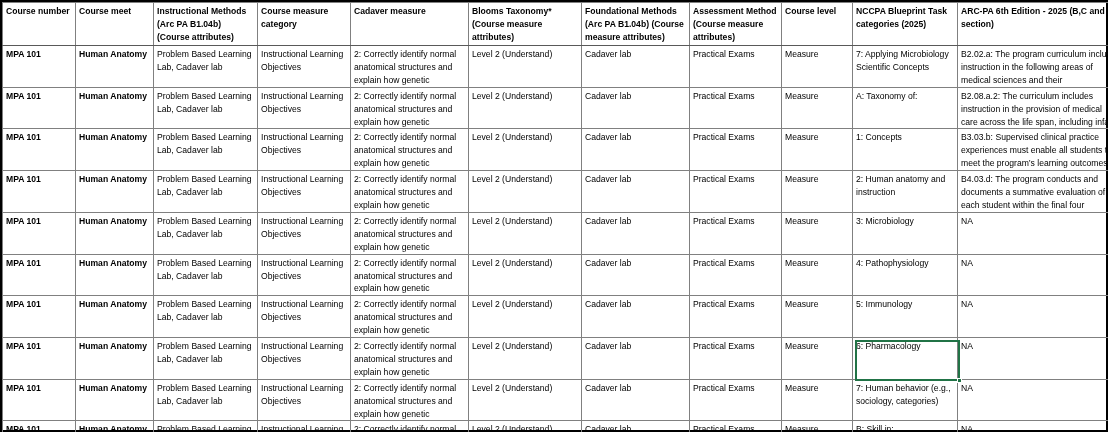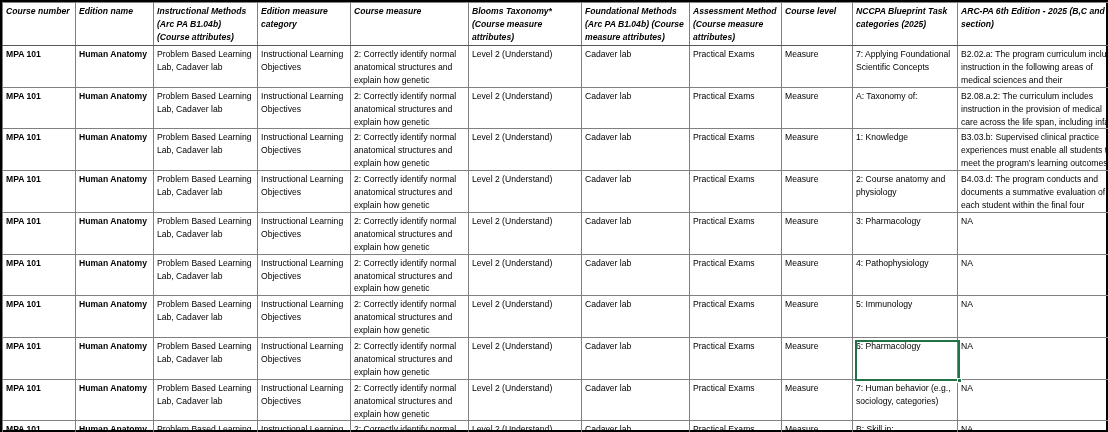--- a/index.html
+++ b/index.html
@@ -38,21 +38,20 @@
     overflow: hidden;
     text-align: left;
     font-weight: normal;
     color: #000000;
     word-wrap: break-word;
   }
   table.grid thead th {
     font-weight: bold;
     height: 40px;
     border-bottom: 1px solid #595959;
-    font-style: italic;
   }
   table.grid tbody td {
     height: 37.6px;
   }
   td.red, th.red {
     color: #C0392B;
     font-weight: bold;
   }
   tbody td.red {
     font-weight: bold;
@@ -103,44 +102,44 @@
         <col class="c5">
       <col class="c6">
         <col class="c7">
         <col class="c8">
         <col class="c9">
         <col class="c10">
     </colgroup>
     <thead>
       <tr>
           <th>Course number</th>
-          <th>Edition name</th>
+          <th>Course meet</th>
           <th>Instructional Methods (Arc PA B1.04b) (Course attributes)</th>
-          <th>Edition measure category</th>
-          <th>Course measure</th>
+          <th>Course measure category</th>
+          <th>Cadaver measure</th>
           <th>Blooms Taxonomy* (Course measure attributes)</th>
           <th>Foundational Methods (Arc PA B1.04b) (Course measure attributes)</th>
           <th>Assessment Method (Course measure attributes)</th>
           <th>Course level</th>
           <th>NCCPA Blueprint Task categories (2025)</th>
           <th>ARC-PA 6th Edition - 2025 (B,C and D section)</th>
         </tr>
     </thead>
     <tbody>
         <tr>
           <td class="red">MPA 101</td>
           <td class="red">Human Anatomy</td>
           <td>Problem Based Learning Lab, Cadaver lab</td>
           <td>Instructional Learning Objectives</td>
           <td>2: Correctly identify normal anatomical structures and explain how genetic</td>
           <td>Level 2 (Understand)</td>
           <td>Cadaver lab</td>
           <td>Practical Exams</td>
           <td>Measure</td>
-          <td>7: Applying Foundational Scientific Concepts</td>
+          <td>7: Applying Microbiology Scientific Concepts</td>
           <td>B2.02.a: The program curriculum includes instruction in the following areas of medical sciences  and their</td>
         </tr>
         <tr>
           <td class="red">MPA 101</td>
           <td class="red">Human Anatomy</td>
           <td>Problem Based Learning Lab, Cadaver lab</td>
           <td>Instructional Learning Objectives</td>
           <td>2: Correctly identify normal anatomical structures and explain how genetic</td>
           <td>Level 2 (Understand)</td>
           <td>Cadaver lab</td>
@@ -152,47 +151,47 @@
         <tr>
           <td class="red">MPA 101</td>
           <td class="red">Human Anatomy</td>
           <td>Problem Based Learning Lab, Cadaver lab</td>
           <td>Instructional Learning Objectives</td>
           <td>2: Correctly identify normal anatomical structures and explain how genetic</td>
           <td>Level 2 (Understand)</td>
           <td>Cadaver lab</td>
           <td>Practical Exams</td>
           <td>Measure</td>
-          <td>1: Knowledge</td>
+          <td>1: Concepts</td>
           <td>B3.03.b: Supervised clinical practice experiences must enable all students to meet the program’s  learning outcomes</td>
         </tr>
         <tr>
           <td class="red">MPA 101</td>
           <td class="red">Human Anatomy</td>
           <td>Problem Based Learning Lab, Cadaver lab</td>
           <td>Instructional Learning Objectives</td>
           <td>2: Correctly identify normal anatomical structures and explain how genetic</td>
           <td>Level 2 (Understand)</td>
           <td>Cadaver lab</td>
           <td>Practical Exams</td>
           <td>Measure</td>
-          <td>2: Course anatomy and physiology</td>
+          <td>2: Human anatomy and instruction</td>
           <td>B4.03.d: The program conducts and documents a summative evaluation of each student within  the final four</td>
         </tr>
         <tr>
           <td class="red">MPA 101</td>
           <td class="red">Human Anatomy</td>
           <td>Problem Based Learning Lab, Cadaver lab</td>
           <td>Instructional Learning Objectives</td>
           <td>2: Correctly identify normal anatomical structures and explain how genetic</td>
           <td>Level 2 (Understand)</td>
           <td>Cadaver lab</td>
           <td>Practical Exams</td>
           <td>Measure</td>
-          <td>3: Pharmacology</td>
+          <td>3: Microbiology</td>
           <td>NA</td>
         </tr>
         <tr>
           <td class="red">MPA 101</td>
           <td class="red">Human Anatomy</td>
           <td>Problem Based Learning Lab, Cadaver lab</td>
           <td>Instructional Learning Objectives</td>
           <td>2: Correctly identify normal anatomical structures and explain how genetic</td>
           <td>Level 2 (Understand)</td>
           <td>Cadaver lab</td>

